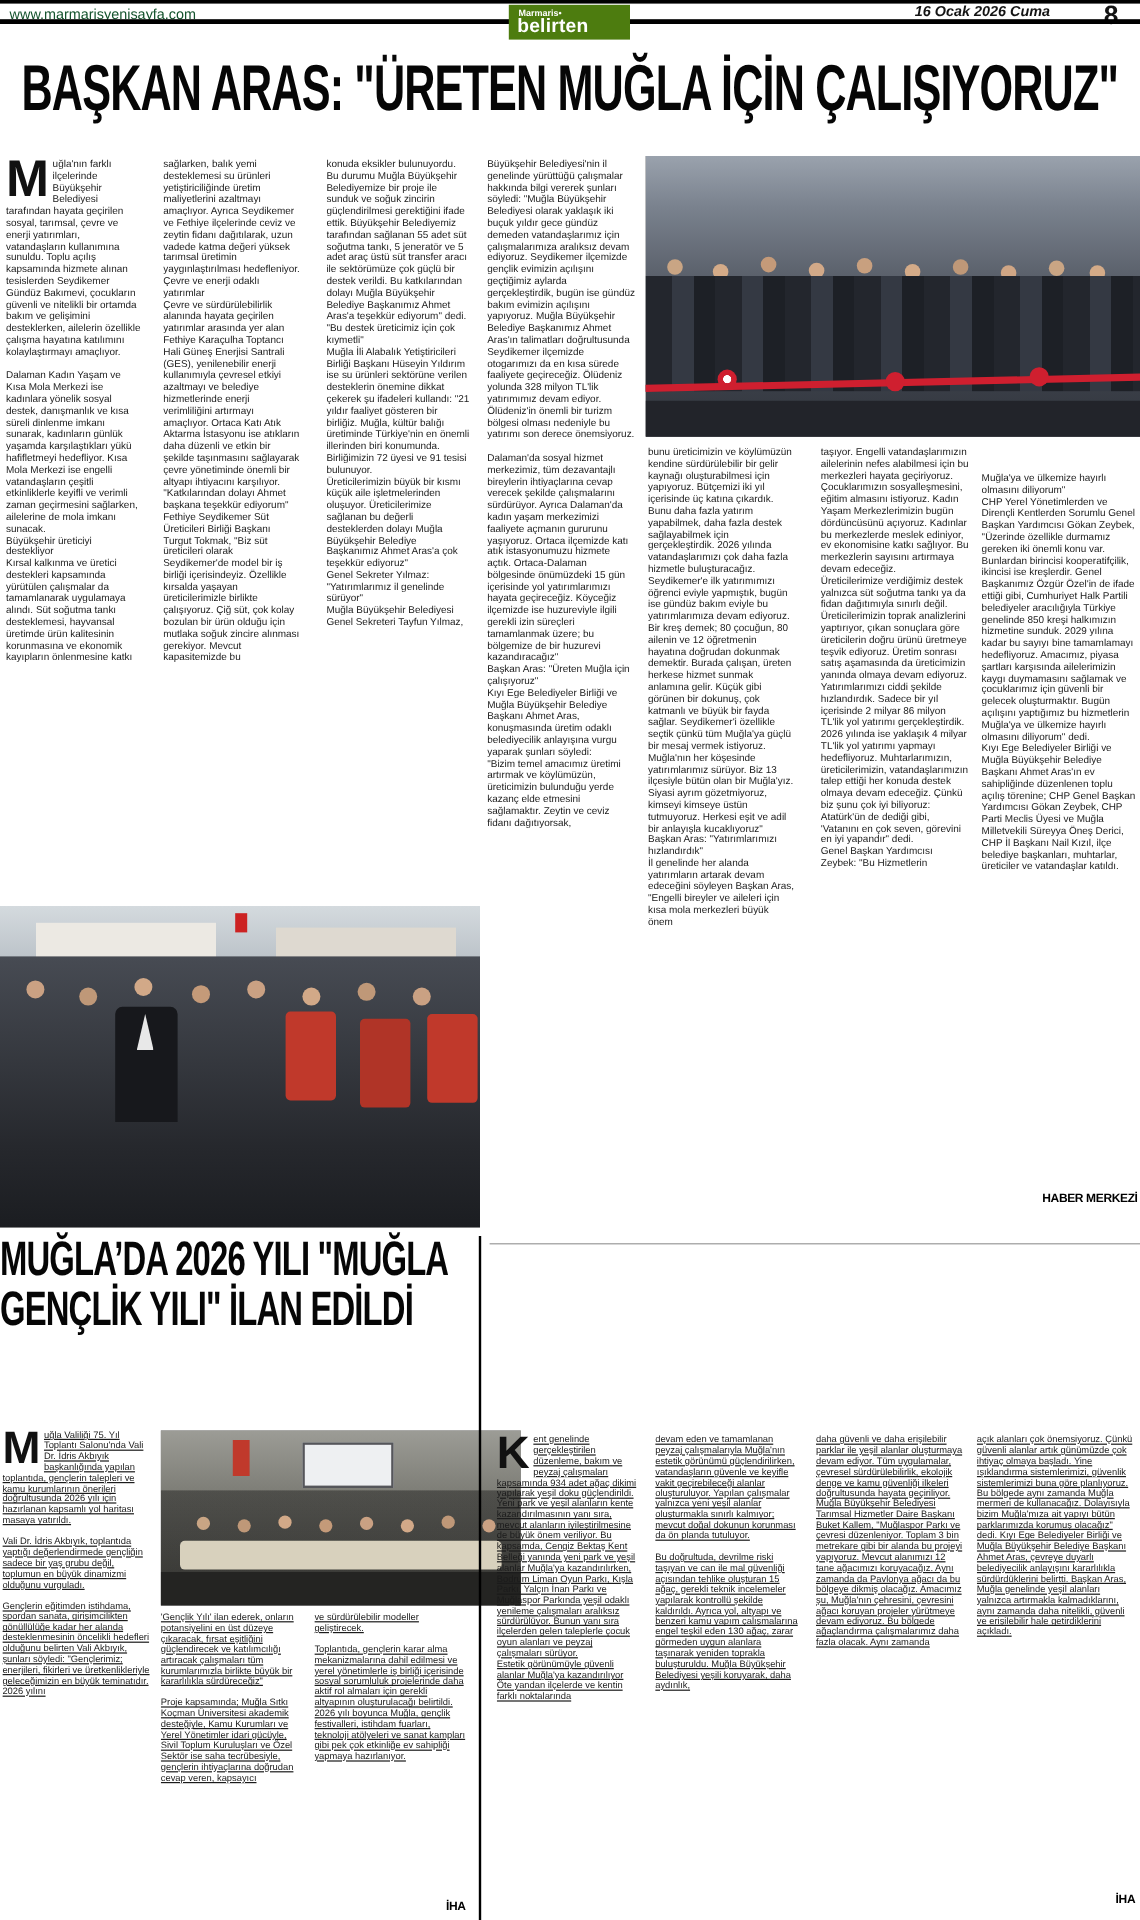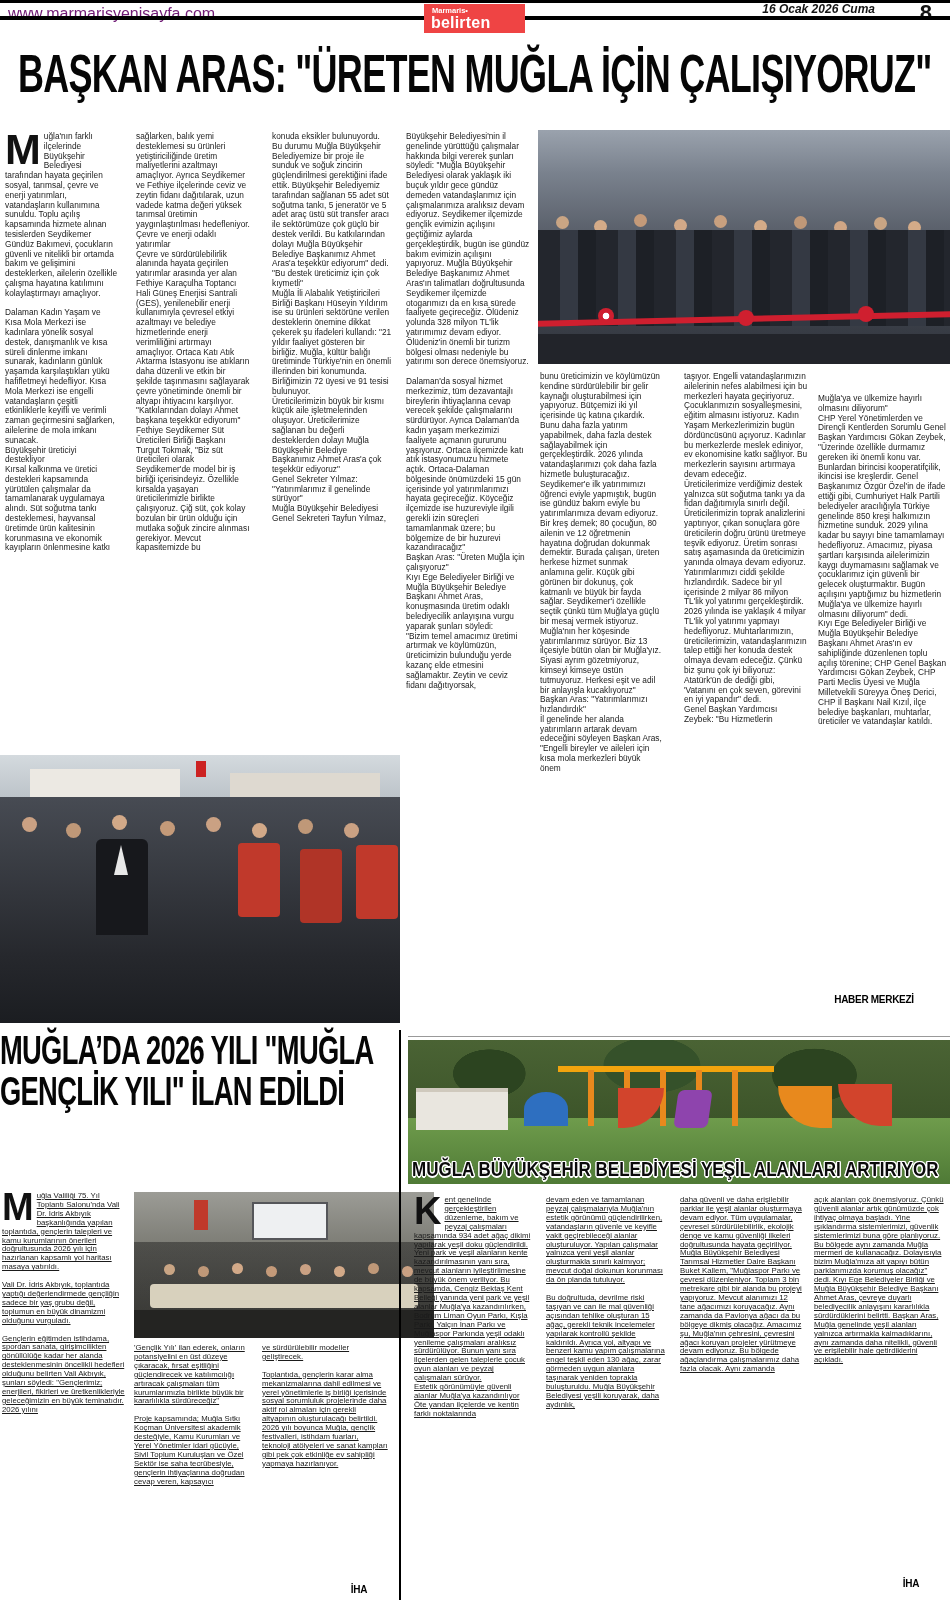--- a/index.html
+++ b/index.html
@@ -1,38 +1,38 @@
 <!DOCTYPE html>
 <html><head>
 <meta charset="utf-8">
 <style>
   html,body{margin:0;padding:0;background:#e9e9e9;}
   #page{position:relative;width:950px;height:1600px;background:#fff;margin:0 auto;
         font-family:"Liberation Sans",sans-serif;color:#141414;overflow:hidden;}
   .rule{position:absolute;background:#000;}
   
-  .site-url{position:absolute;left:8px;top:5px;font-size:16px;color:#701a75;}
+  .site-url{position:absolute;left:8px;top:5px;font-size:12px;color:#14532d;}
   .issue-date{position:absolute;right:75px;top:2px;font-size:12px;font-weight:700;font-style:italic;}
   .page-num{position:absolute;right:18px;top:0px;font-size:22px;font-weight:700;}
-  .logo-box{position:absolute;left:424px;top:4px;width:101px;height:29px;background:#ef4444;}
+  .logo-box{position:absolute;left:424px;top:4px;width:101px;height:29px;background:#4d7c0f;}
   .logo-top{position:absolute;left:8px;top:2px;font-size:7.5px;font-weight:700;color:#fff;}
   .logo-main{position:absolute;left:7px;top:10px;font-size:16px;font-weight:700;color:#fff;letter-spacing:0.2px;}
   
   .h1{position:absolute;left:0;top:42px;width:1319px;transform:scale(0.72,1.08);transform-origin:0 0;
       font-size:50px;font-weight:700;letter-spacing:-1px;white-space:nowrap;text-align:center;color:#060606;}
   .deck1{position:absolute;left:5px;top:104px;width:942px;font-size:15.5px;font-weight:700;color:#111;}
   .h2{position:absolute;left:0px;top:1030px;width:557px;transform:scale(0.72,1.06);transform-origin:0 0;
       font-size:38px;font-weight:700;line-height:39px;letter-spacing:-1px;white-space:pre-line;color:#060606;}
   .deck2{position:absolute;left:2px;top:1113px;width:398px;font-size:14.5px;font-weight:700;line-height:17.5px;}
   
   .coltext{position:absolute;font-size:8.3px;line-height:9.8px;white-space:pre-line;color:#1b1b1b;overflow:hidden;}
   .small{font-size:7.8px;line-height:8.9px;text-decoration:underline;}
   .dc1::first-letter{float:left;font-size:43px;line-height:33px;font-weight:700;margin:1px 3px 0 0;color:#111;}
   .dc2::first-letter{float:left;font-size:38px;line-height:29px;font-weight:700;margin:1px 3px 0 0;color:#111;}
-  .byline{position:absolute;font-size:10px;font-weight:700;letter-spacing:-0.3px;text-align:center;color:#000;}
+  .byline{position:absolute;font-size:10px;font-weight:700;letter-spacing:-0.3px;text-align:right;color:#000;}
   
   .photo{position:absolute;overflow:hidden;background:#777;}
   .ph{position:absolute;}
   
   .p1bg{inset:0;background:linear-gradient(180deg,#9aa2ad 0%,#7a828e 18%,#4b505a 55%,#2f333b 100%);}
   .p1banner{left:32%;top:0;right:0;height:38px;background:linear-gradient(180deg,#3a6cb8,#27508f);}
   .p1banner-text{left:14px;top:6px;font-size:9px;font-weight:700;color:#fff;letter-spacing:1px;}
   .p1heads{left:18px;top:86px;width:13px;height:13px;border-radius:50%;background:#c9a584;
     box-shadow:38px 4px 0 #d4ab88,78px -2px 0 #c49a79,118px 3px 0 #d2a988,158px -1px 0 #c8a07f,
     198px 4px 0 #d4ab88,238px 0 0 #bf9878,278px 5px 0 #d0a685,318px 1px 0 #c9a584,352px 5px 0 #d4ab88;}
@@ -175,32 +175,20 @@
     <div class="ph p4screen"></div>
     <div class="ph p4room"></div>
     <div class="ph p4heads"></div>
     <div class="ph p4table"></div>
     <div class="ph p4fore"></div>
   </div>
 
   <div class="rule" style="left:399px;top:1030px;width:2px;height:570px"></div>
   <div class="rule" style="left:408px;top:1036px;width:542px;height:1px;background:#999"></div>
 
-  <div class="photo" style="left:408px;top:1040px;width:542px;height:144px">
-    <div class="ph p3trees"></div>
-    <div class="ph p3grass"></div>
-    <div class="ph p3bld"></div>
-    <div class="ph p3bar"></div>
-    <div class="ph p3posts"></div>
-    <div class="ph p3dome"></div>
-    <div class="ph p3slide"></div>
-    <div class="ph p3panel"></div>
-    <div class="ph p3slide2"></div>
-    <div class="h3">MUĞLA BÜYÜKŞEHİR BELEDİYESİ YEŞİL ALANLARI ARTIRIYOR</div>
-  </div>
 
   <div class="coltext small dc2" style="left:414px;top:1196px;width:118px;height:404px">Kent genelinde gerçekleştirilen düzenleme, bakım ve peyzaj çalışmaları kapsamında 934 adet ağaç dikimi yapılarak yeşil doku güçlendirildi. Yeni park ve yeşil alanların kente kazandırılmasının yanı sıra, mevcut alanların iyileştirilmesine de büyük önem veriliyor. Bu kapsamda, Cengiz Bektaş Kent Belleği yanında yeni park ve yeşil alanlar Muğla'ya kazandırılırken, Bodrum Liman Oyun Parkı, Kışla Parkı, Yalçın İnan Parkı ve Muğlaspor Parkında yeşil odaklı yenileme çalışmaları aralıksız sürdürülüyor. Bunun yanı sıra ilçelerden gelen taleplerle çocuk oyun alanları ve peyzaj çalışmaları sürüyor.
 Estetik görünümüyle güvenli alanlar Muğla'ya kazandırılıyor
 Öte yandan ilçelerde ve kentin farklı noktalarında</div>
   <div class="coltext small" style="left:546px;top:1196px;width:122px;height:404px">devam eden ve tamamlanan peyzaj çalışmalarıyla Muğla'nın estetik görünümü güçlendirilirken, vatandaşların güvenle ve keyifle vakit geçirebileceği alanlar oluşturuluyor. Yapılan çalışmalar yalnızca yeni yeşil alanlar oluşturmakla sınırlı kalmıyor; mevcut doğal dokunun korunması da ön planda tutuluyor.
 
 Bu doğrultuda, devrilme riski taşıyan ve can ile mal güvenliği açısından tehlike oluşturan 15 ağaç, gerekli teknik incelemeler yapılarak kontrollü şekilde kaldırıldı. Ayrıca yol, altyapı ve benzeri kamu yapım çalışmalarına engel teşkil eden 130 ağaç, zarar görmeden uygun alanlara taşınarak yeniden toprakla buluşturuldu. Muğla Büyükşehir Belediyesi yeşili koruyarak, daha aydınlık,</div>
   <div class="coltext small" style="left:680px;top:1196px;width:124px;height:404px">daha güvenli ve daha erişilebilir parklar ile yeşil alanlar oluşturmaya devam ediyor. Tüm uygulamalar, çevresel sürdürülebilirlik, ekolojik denge ve kamu güvenliği ilkeleri doğrultusunda hayata geçiriliyor. Muğla Büyükşehir Belediyesi Tarımsal Hizmetler Daire Başkanı Buket Kallem, "Muğlaspor Parkı ve çevresi düzenleniyor. Toplam 3 bin metrekare gibi bir alanda bu projeyi yapıyoruz. Mevcut alanımızı 12 tane ağacımızı koruyacağız. Aynı zamanda da Pavlonya ağacı da bu bölgeye dikmiş olacağız. Amacımız şu, Muğla'nın çehresini, çevresini ağacı koruyan projeler yürütmeye devam ediyoruz. Bu bölgede ağaçlandırma çalışmalarımız daha fazla olacak. Aynı zamanda</div>
   <div class="coltext small" style="left:814px;top:1196px;width:132px;height:380px">açık alanları çok önemsiyoruz. Çünkü güvenli alanlar artık günümüzde çok ihtiyaç olmaya başladı. Yine ışıklandırma sistemlerimizi, güvenlik sistemlerimizi buna göre planlıyoruz. Bu bölgede aynı zamanda Muğla mermeri de kullanacağız. Dolayısıyla bizim Muğla'mıza ait yapıyı bütün parklarımızda korumuş olacağız" dedi. Kıyı Ege Belediyeler Birliği ve Muğla Büyükşehir Belediye Başkanı Ahmet Aras, çevreye duyarlı belediyecilik anlayışını kararlılıkla sürdürdüklerini belirtti. Başkan Aras, Muğla genelinde yeşil alanları yalnızca artırmakla kalmadıklarını, aynı zamanda daha nitelikli, güvenli ve erişilebilir hale getirdiklerini açıkladı.</div>
   <div class="byline" style="left:876px;top:1578px;width:70px">İHA</div>

